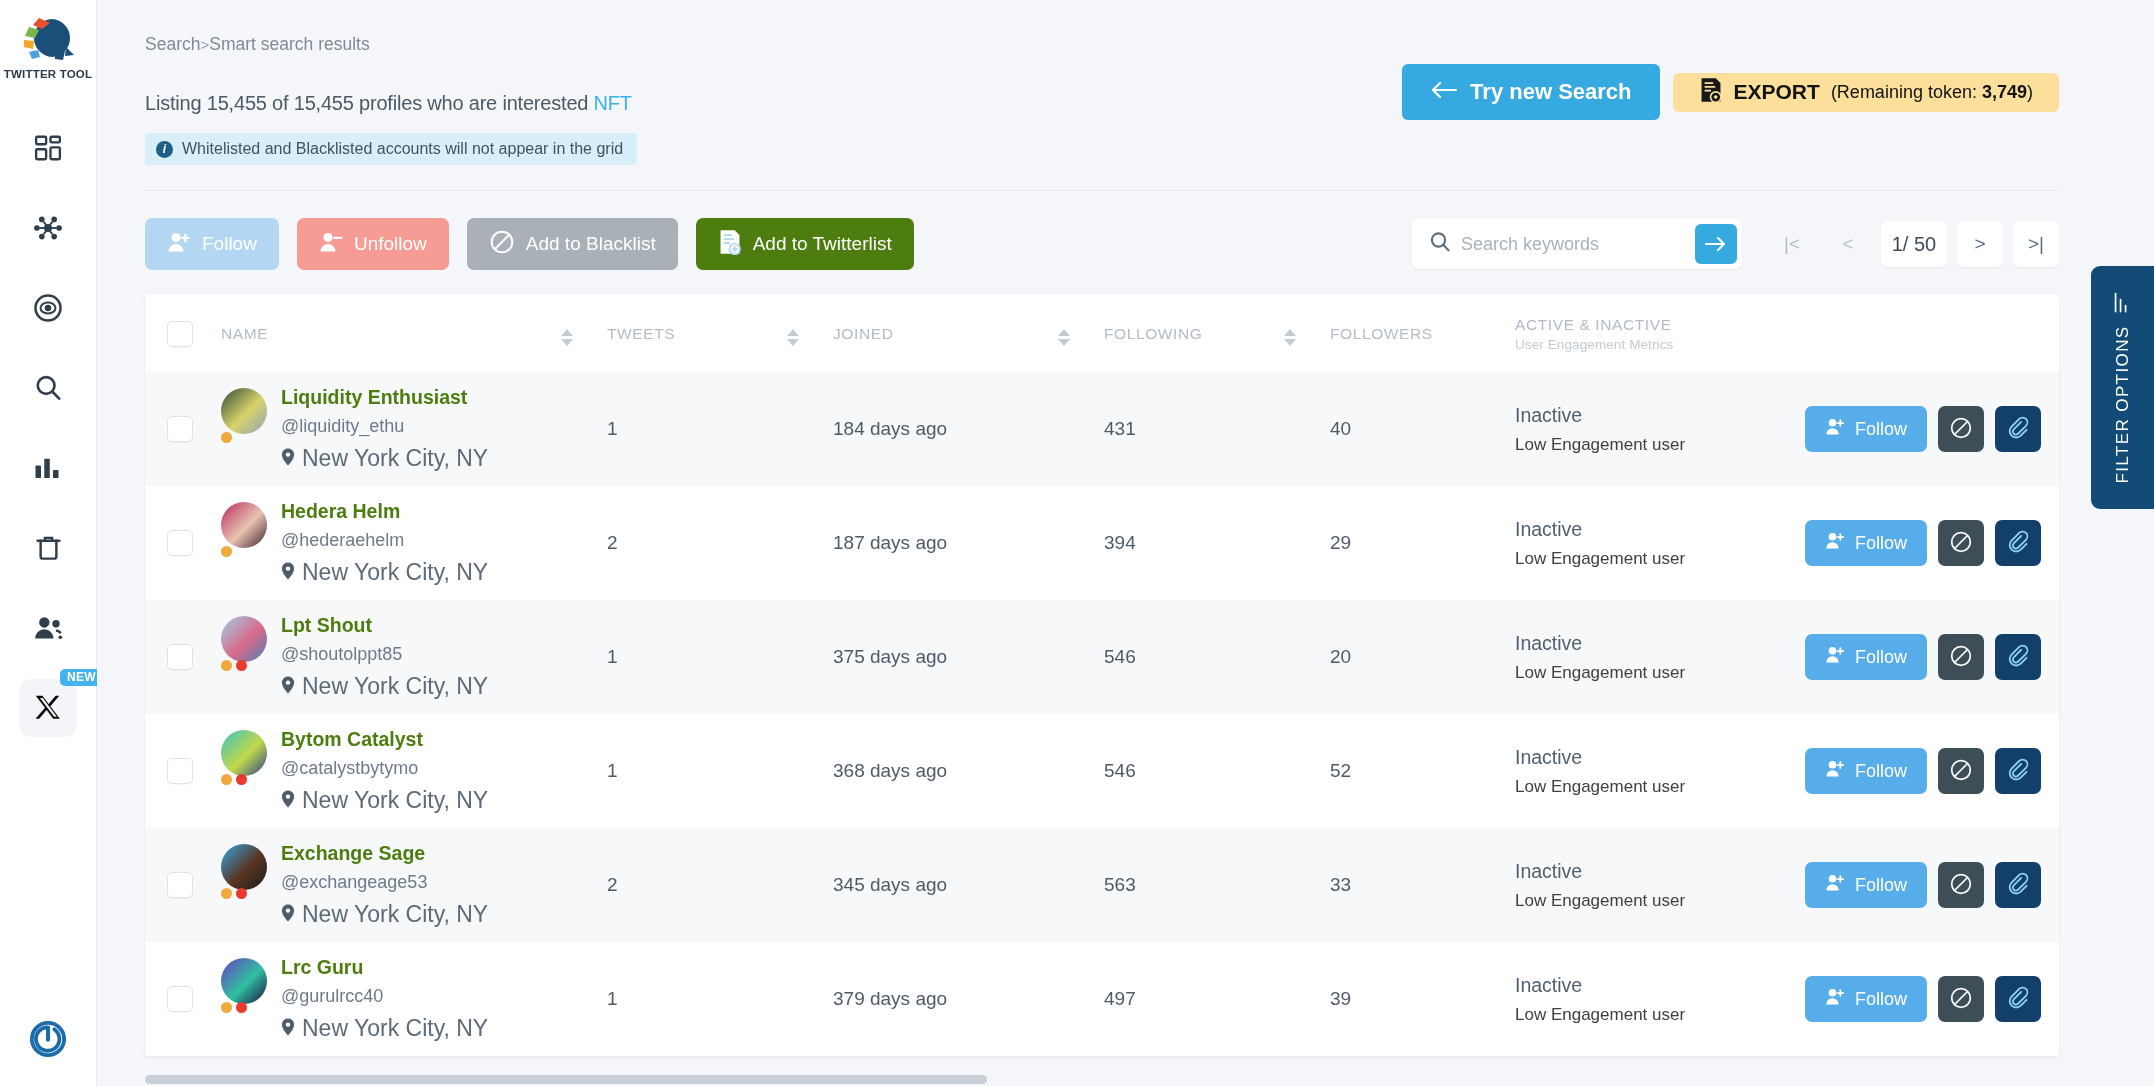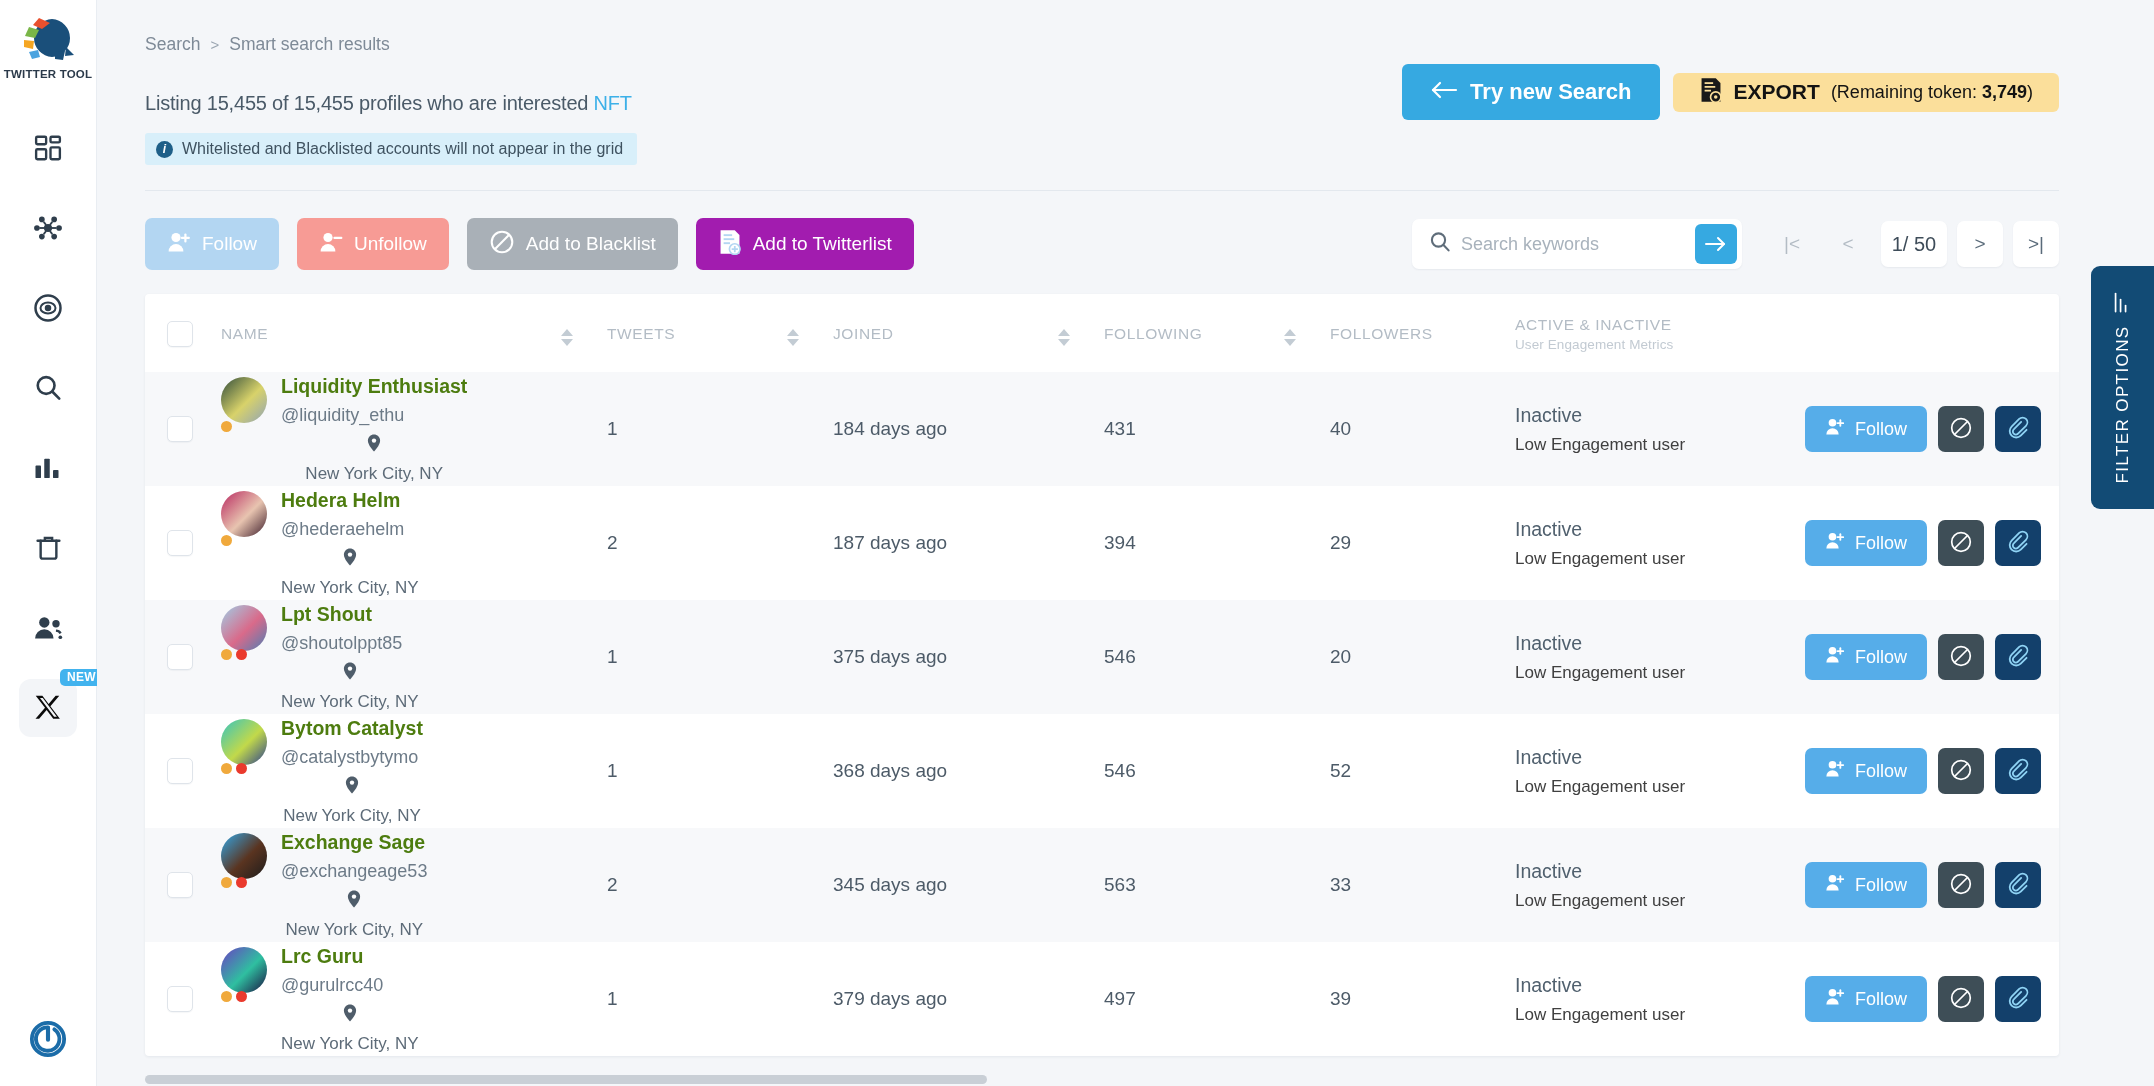--- a/index.html
+++ b/index.html
@@ -47,21 +47,21 @@
   .nav-bottom { position: absolute; bottom: 24px; left: 0; width: 100%; display:flex; justify-content:center; }
 
   
   .main {
     flex: 1 1 auto; position: relative; height: 1086px;
     padding: 0 0 0 0; overflow: hidden;
     background: #f4f6f9;
   }
   .content { padding: 34px 95px 0 48px; }
 
-  .breadcrumb { font-size: 17.5px; color: #7e8a97; display: flex; align-items: center; gap: 10px; }
+  .breadcrumb { font-size: 17.5px; color: #7e8a97; display: flex; align-items: center; }
   .breadcrumb .sep { font-size: 15px; color: #9aa5b1; }
   .breadcrumb .crumb { cursor: pointer; }
 
   h1.title {
     margin-top: 37px;
     font-size: 20px; font-weight: 400; color: #4a5a68; letter-spacing: -0.2px;
   }
   h1.title .accent { color: #3cb0e8; }
 
   .notice {
@@ -86,21 +86,21 @@
   .btn {
     border: none; border-radius: 7px; cursor: pointer;
     display: inline-flex; align-items: center; gap: 11px;
     font-size: 19px; color: #ffffff; font-weight: 400;
     padding: 0 22px; height: 52px;
     font-family: "Liberation Sans", sans-serif;
   }
   .btn.follow   { background: #b3d6f2; }
   .btn.unfollow { background: #f79b95; }
   .btn.blacklist{ background: #a9b0b7; }
-  .btn.twitterlist { background: #a21caf; }
+  .btn.twitterlist { background: #4d7c0f; }
 
   .right-tools { display:flex; align-items:center; gap: 13px; }
   .search-wrap {
     display: flex; align-items: center;
     background: #ffffff; border-radius: 7px;
     height: 50px; width: 330px; padding: 0 5px 0 16px;
     box-shadow: 0 1px 2px rgba(20,40,70,0.06);
   }
   .search-wrap .mag { flex: 0 0 auto; margin-right: 9px; }
   .search-input {
@@ -177,21 +177,21 @@
   .avatar {
     width: 46px; height: 46px; border-radius: 50%;
     background-size: cover; overflow:hidden; display:block;
   }
   .dots { position: absolute; left: 0px; bottom: -9px; display: flex; gap: 4px; }
   .dot { width: 11px; height: 11px; border-radius: 50%; }
   .dot.orange { background: #f0a93c; }
   .dot.red    { background: #ea3a2d; }
   .p-name { font-size: 19.5px; font-weight: 700; color: #4d7c0f; line-height: 1.18; }
   .p-handle { font-size: 18px; color: #6d7b88; margin-top: 7px; }
-  .p-loc { font-size: 17px; color: #5d6b78; margin-top: 8px; display:flex; align-items:center; gap: 7px; flex-direction: column; }
+  .p-loc { font-size: 23px; color: #5d6b78; margin-top: 8px; display:flex; gap: 7px; }
 
   .engage-main { font-size: 19.5px; color: #50606e; }
   .engage-sub { font-size: 17px; color: #404040; margin-top: 8px; }
 
   .rowbtns { display:flex; align-items:center; gap: 11px; }
   .rb-follow {
     background: #56ade9; color: #fff; border: none; border-radius: 7px;
     height: 46px; padding: 0 20px; font-size: 18px; cursor: pointer;
     display:inline-flex; align-items:center; gap: 10px;
     font-family: "Liberation Sans", sans-serif;

